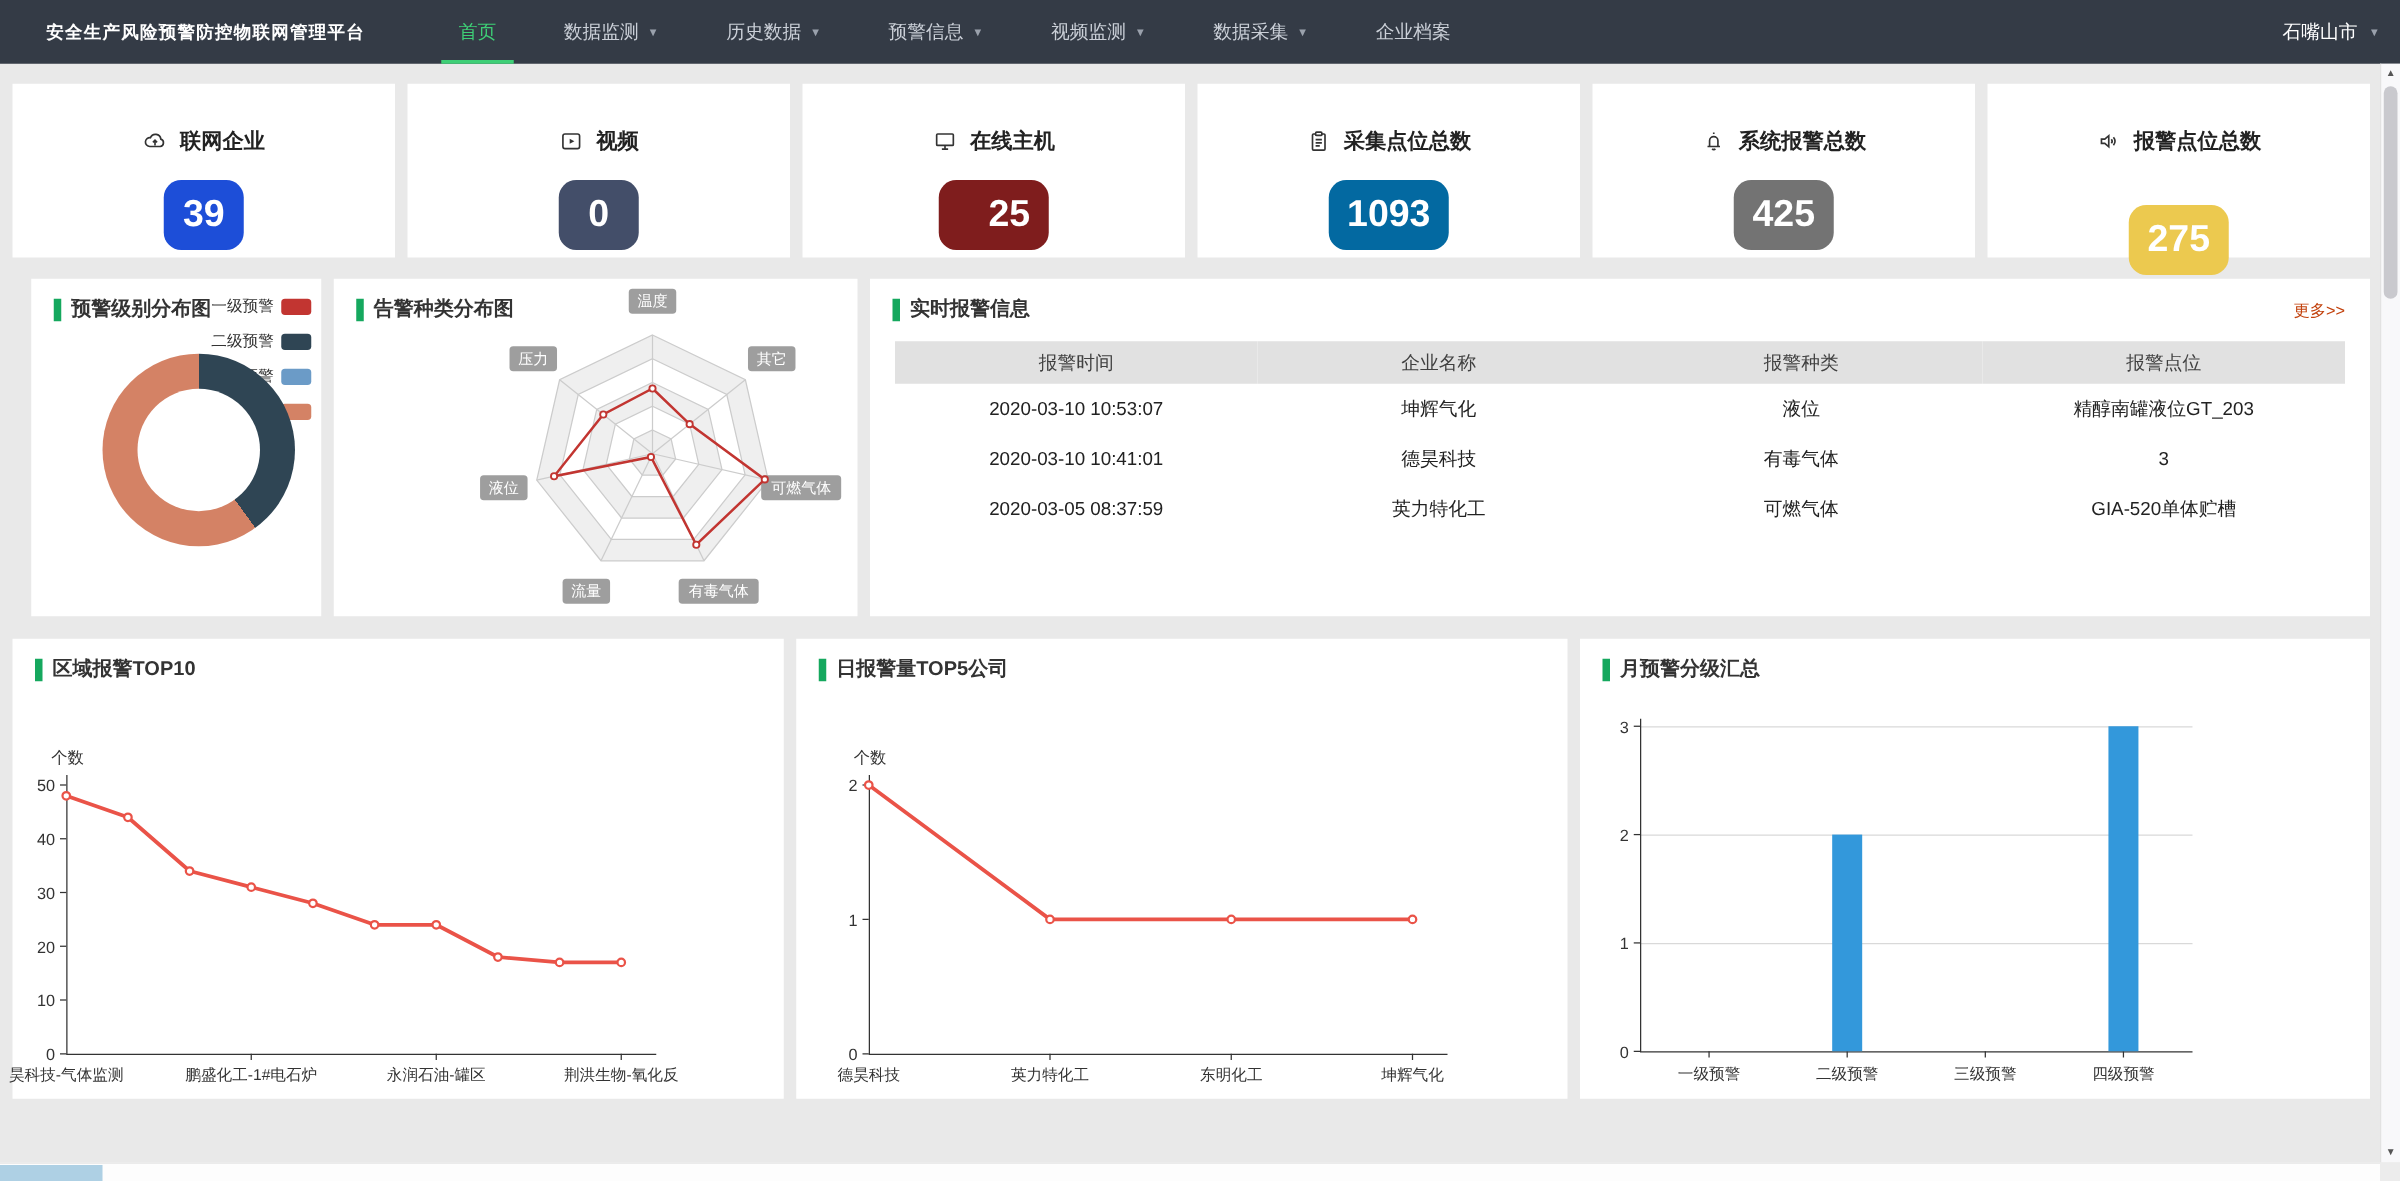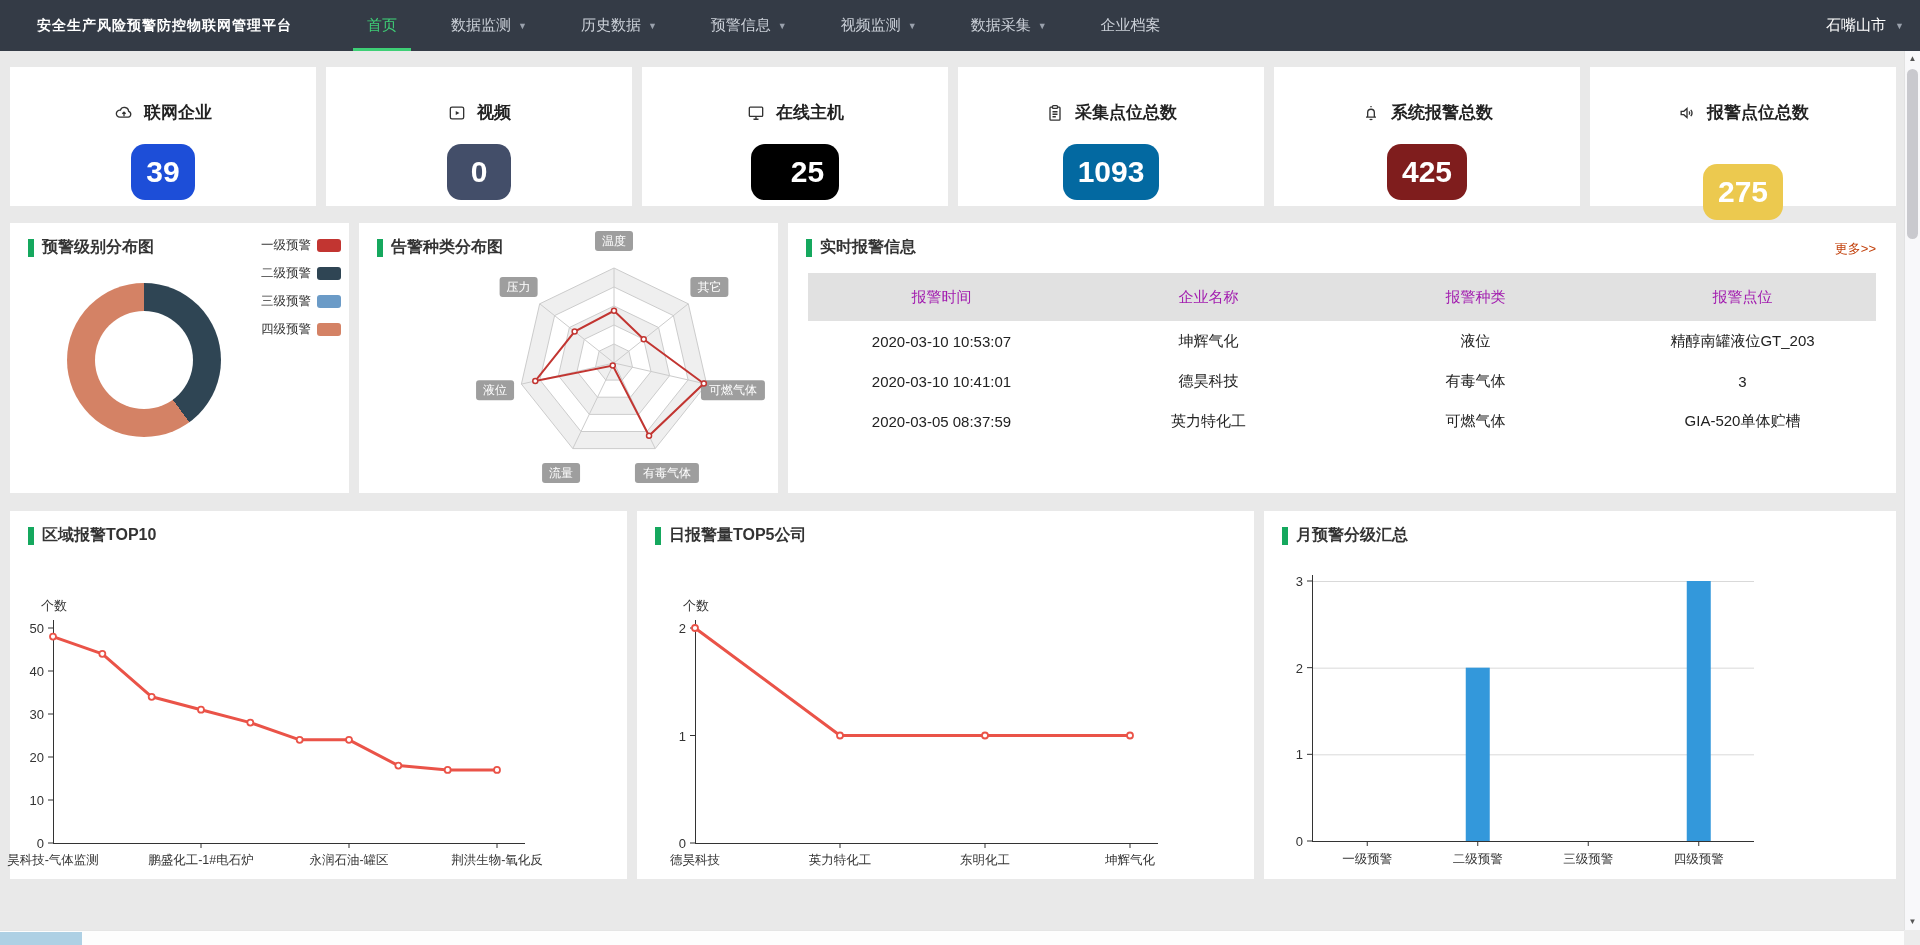--- a/index.html
+++ b/index.html
@@ -23,34 +23,34 @@
   .stat-label { margin-top:34px; display:flex; justify-content:center; align-items:center; gap:10px; font-size:17px; font-weight:600; color:#222; }
   .stat-label svg { display:block; }
   .stat-badge { display:inline-flex; align-items:center; justify-content:center; margin-top:20px; min-width:64px; height:56px; padding:0 15px; border-radius:14px; color:#fff; font-size:30px; font-weight:bold; }
   
   .mid-row { display:flex; gap:10px; margin:17px 24px 0 10px; height:270px; }
   .bottom-row { display:flex; gap:10px; margin:18px 24px 0 10px; height:368px; }
   .card { background:#fff; position:relative; }
   .card-title { position:absolute; top:14px; left:18px; display:flex; align-items:center; gap:8px; font-size:16px; font-weight:bold; color:#333; z-index:2; }
   .green-bar { width:6px; height:18px; background:#15a85e; }
   
-  #card-pie { width:339px; }
+  #card-pie { width:232px;margin-left:15px; }
   #pie-legend { position:absolute; top:14px; right:8px; }
   .lg-row { display:flex; align-items:center; justify-content:flex-end; gap:6px; margin-bottom:11px; font-size:12.5px; color:#333; cursor:pointer; }
   .lg-swatch { width:24px; height:13px; border-radius:3px; display:inline-block; }
   #donut { position:absolute; left:57px; top:60px; width:154px; height:154px; border-radius:50%; }
   #donut-hole { position:absolute; left:28px; top:28px; width:98px; height:98px; border-radius:50%; background:#fff; }
   
   #card-radar { width:419px; }
   #radar-svg { position:absolute; left:0; top:0; }
   
   #card-table { flex:1; }
   .more-link { position:absolute; top:17px; right:20px; font-size:13px; color:#c2410c; cursor:pointer; z-index:2; }
   #alarm-table { position:absolute; left:20px; top:50px; width:calc(100% - 40px); border-collapse:collapse; table-layout:fixed; }
-  #alarm-table th { background:#e1e1e1; height:48px; font-size:15px; font-weight:normal; color:#a21caf; text-align:center; }
+  #alarm-table th { background:#e1e1e1; height:34px; font-size:15px; font-weight:normal; color:#404040; text-align:center; }
   #alarm-table td { height:40px; font-size:15px; color:#222; text-align:center; }
   
   #card-top10, #card-top5 { width:617px; }
   #card-monthly { flex:1; }
   svg.chart { position:absolute; left:8px; top:48px; overflow:visible; }
   svg text { font-family:"Liberation Sans","DejaVu Sans",sans-serif; }
   
   #vscroll { position:absolute; top:51px; right:0; width:16px; height:879px; background:#f8f8fa; border-left:1px solid #e2e2e2; }
   .vs-arrow { height:16px; text-align:center; font-size:8px; color:#555; line-height:16px; cursor:pointer; }
   .vs-arrow.down { position:absolute; bottom:0; width:100%; }
@@ -126,21 +126,21 @@
   <div class="stat-card">
     <div class="stat-label">
         <span>
           <svg width="20" height="20" viewBox="0 0 24 24" fill="none" stroke="#333" stroke-width="1.6">
             <rect x="4" y="5" width="16" height="11" rx="1"></rect>
             <path d="M9 19.5h6M12 16v3.5"></path>
           </svg>
         </span>
         <span>在线主机</span>
       </div>
-    <div class="stat-badge" style="background: #000000; padding-left: 40px;">25</div>
+    <div class="stat-badge" style="background: #7f1d1d; padding-left: 40px;">25</div>
   </div>
   <div class="stat-card">
     <div class="stat-label">
         <span>
           <svg width="20" height="20" viewBox="0 0 24 24" fill="none" stroke="#333" stroke-width="1.6">
             <rect x="6" y="5" width="12" height="15.5" rx="1"></rect>
             <rect x="9" y="3.2" width="6" height="3.2" rx="1" fill="#fff"></rect>
             <path d="M9 10.5h6M9 13.5h6M9 16.5h4"></path>
           </svg>
         </span>
@@ -151,21 +151,21 @@
   <div class="stat-card">
     <div class="stat-label">
         <span>
           <svg width="20" height="20" viewBox="0 0 24 24" fill="none" stroke="#333" stroke-width="1.6">
             <path d="M6 17h12M8 17v-5.5a4 4 0 0 1 8 0V17"></path>
             <path d="M10.5 19.2a1.8 1.8 0 0 0 3 0M12 5v-1.3"></path>
           </svg>
         </span>
         <span>系统报警总数</span>
       </div>
-    <div class="stat-badge" style="background: #7f1d1d;">425</div>
+    <div class="stat-badge" style="background: #737373;">425</div>
   </div>
   <div class="stat-card">
     <div class="stat-label">
         <span>
           <svg width="20" height="20" viewBox="0 0 24 24" fill="none" stroke="#333" stroke-width="1.6">
             <path d="M5 10v4h3.2L12 17.3V6.7L8.2 10H5z"></path>
             <path d="M14.5 10a3.2 3.2 0 0 1 0 4M16.5 8.2a6 6 0 0 1 0 7.6"></path>
           </svg>
         </span>
         <span>报警点位总数</span>

